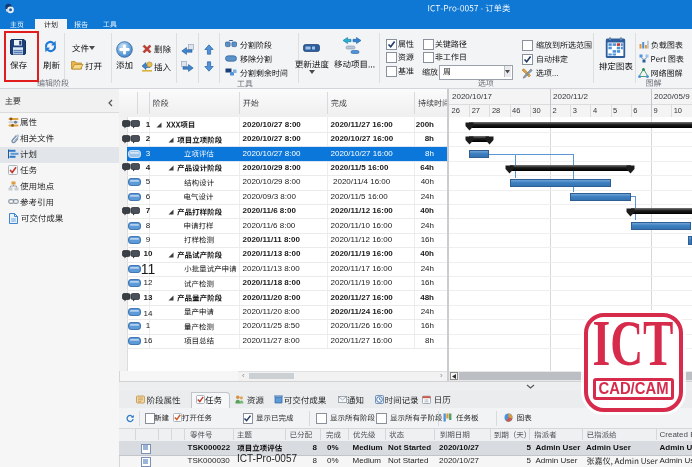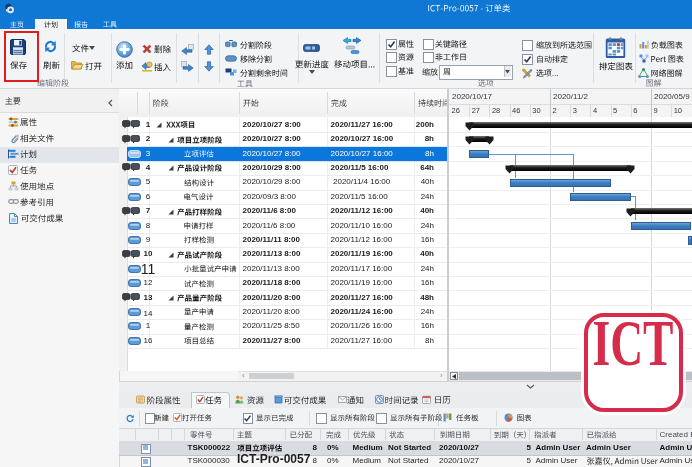--- a/index.html
+++ b/index.html
@@ -579,21 +579,21 @@
 <span class="tx" style="left:330.5px;transform:translateY(-50%);top:326.3px;font-size:8px;font-weight:normal;color:#1a1a1a">2020/11/26 16:00</span>
 <span class="tx" style="right:258px;transform:translateY(-50%);top:326.3px;font-size:8px;font-weight:normal;color:#1a1a1a">16h</span>
 <svg class="tx" style="left:128px;top:336.7px" width="13" height="8" viewBox="0 0 13 8">
       <rect x="0.5" y="0.5" width="12" height="7" rx="2.5" fill="#5d9ad8" stroke="#2a62a5" stroke-width="0.8"></rect>
       <rect x="2" y="2" width="9" height="1.8" rx="0.9" fill="#ffffff" opacity="0.55"></rect>
     </svg>
 <span class="tx" style="left:148px;transform:translate(-50%,-50%);top:340.7px;font-size:8px;font-weight:normal;color:#1a1a1a">16</span>
 <svg class="tx" style="left:183.7px;top:337.3px" width="30" height="7.5" viewBox="-0.1 -6.6 30 7.5">
       <path fill="#1a1a1a" d="M4.6 -3.8V-2.2C4.6 -1.4 4.4 -0.4 2.4 0.1C2.5 0.3 2.7 0.5 2.7 0.6C4.9 -0.1 5.2 -1.2 5.2 -2.2V-3.8ZM5.2 -0.7C5.7 -0.3 6.5 0.2 6.8 0.6L7.2 0.2C6.8 -0.2 6.1 -0.7 5.5 -1ZM0.2 -1.4 0.4 -0.8C1.1 -1 2 -1.3 2.8 -1.6L2.8 -2.1L1.9 -1.9V-4.9H2.7V-5.4H0.3V-4.9H1.3V-1.7ZM3.1 -4.7V-1.1H3.7V-4.2H6.1V-1.2H6.7V-4.7H4.9C5 -4.9 5.1 -5.2 5.3 -5.5H7.2V-6H2.9V-5.5H4.6C4.5 -5.2 4.4 -4.9 4.3 -4.7Z M9.2 -3.5H13.2V-2.3H9.2ZM9.2 -4.1V-5.3H13.2V-4.1ZM9.2 -1.7H13.2V-0.5H9.2ZM8.7 -5.8V0.6H9.2V0H13.2V0.6H13.8V-5.8Z M20.7 -1.6C21.1 -1.1 21.6 -0.4 21.7 0.1L22.2 -0.2C22 -0.7 21.6 -1.3 21.1 -1.9ZM18.1 -2C18.6 -1.7 19.2 -1.1 19.4 -0.8L19.9 -1.1C19.6 -1.5 19 -2 18.5 -2.3ZM17.1 -1.8V-0.3C17.1 0.4 17.3 0.5 18.2 0.5C18.4 0.5 19.7 0.5 19.9 0.5C20.6 0.5 20.8 0.3 20.9 -0.6C20.7 -0.6 20.5 -0.7 20.3 -0.8C20.3 -0.1 20.2 0 19.9 0C19.6 0 18.5 0 18.3 0C17.8 0 17.7 -0 17.7 -0.3V-1.8ZM16 -1.7C15.9 -1.1 15.6 -0.4 15.3 -0.1L15.8 0.2C16.2 -0.3 16.4 -1 16.6 -1.6ZM17 -4.3H20.5V-2.9H17ZM16.4 -4.8V-2.4H21.1V-4.8H19.9C20.2 -5.2 20.5 -5.6 20.7 -6.1L20.1 -6.3C19.9 -5.8 19.6 -5.2 19.3 -4.8H17.8L18.2 -5C18.1 -5.4 17.7 -5.9 17.4 -6.3L16.9 -6C17.2 -5.7 17.6 -5.1 17.7 -4.8Z M22.8 -0.4 22.9 0.2C23.6 0 24.6 -0.2 25.5 -0.4L25.5 -0.9C24.5 -0.7 23.5 -0.5 22.8 -0.4ZM22.9 -3.2C23 -3.3 23.2 -3.3 24.2 -3.4C23.8 -2.9 23.5 -2.6 23.4 -2.4C23.1 -2.1 23 -2 22.8 -1.9C22.9 -1.8 22.9 -1.5 23 -1.4C23.2 -1.5 23.4 -1.5 25.5 -1.9C25.5 -2 25.5 -2.3 25.5 -2.4L23.8 -2.1C24.4 -2.8 25 -3.6 25.5 -4.4L25 -4.7C24.9 -4.4 24.7 -4.2 24.5 -3.9L23.5 -3.8C24 -4.5 24.4 -5.2 24.7 -6L24.2 -6.3C23.9 -5.4 23.3 -4.4 23.2 -4.2C23 -4 22.9 -3.8 22.7 -3.8C22.8 -3.6 22.9 -3.3 22.9 -3.2ZM27.3 -6.3V-5.3H25.6V-4.8H27.3V-3.6H25.7V-3H29.4V-3.6H27.9V-4.8H29.6V-5.3H27.9V-6.3ZM25.9 -2.3V0.6H26.5V0.3H28.7V0.6H29.3V-2.3ZM26.5 -0.2V-1.8H28.7V-0.2Z"></path>
     </svg>
-<span class="tx" style="left:242.5px;transform:translateY(-50%);top:340.7px;font-size:8px;font-weight:bold;color:#1a1a1a">2020/11/27 8:00</span>
+<span class="tx" style="left:242.5px;transform:translateY(-50%);top:340.7px;font-size:8px;font-weight:normal;color:#1a1a1a">2020/11/27 8:00</span>
 <span class="tx" style="left:330.5px;transform:translateY(-50%);top:340.7px;font-size:8px;font-weight:normal;color:#1a1a1a">2020/11/27 16:00</span>
 <span class="tx" style="right:258px;transform:translateY(-50%);top:340.7px;font-size:8px;font-weight:normal;color:#1a1a1a">8h</span>
 <div style="position:absolute;left:447px;top:89px;width:2px;height:291.5px;background:#c9ccd0"></div>
 <div style="position:absolute;left:449px;top:89px;width:243px;height:28px;background:#f4f4f4;border-bottom:1px solid #c6c8cc"></div>
 <div style="position:absolute;left:449px;top:103.5px;width:243px;height:1px;background:#dcdcdc"></div>
 <div style="position:absolute;left:469.2px;top:104.5px;width:1px;height:12px;background:#dcdcdc"></div>
 <div style="position:absolute;left:489.4px;top:104.5px;width:1px;height:12px;background:#dcdcdc"></div>
 <div style="position:absolute;left:509.6px;top:104.5px;width:1px;height:12px;background:#dcdcdc"></div>
 <div style="position:absolute;left:529.8px;top:104.5px;width:1px;height:12px;background:#dcdcdc"></div>
 <div style="position:absolute;left:550px;top:104.5px;width:1px;height:12px;background:#dcdcdc"></div>
@@ -853,30 +853,35 @@
 <span class="tx" style="left:439px;transform:translateY(-50%);top:447.6px;font-size:8px;font-weight:bold;color:#111111">2020/10/27</span>
 <span class="tx" style="right:161px;transform:translateY(-50%);top:447.6px;font-size:8px;font-weight:bold;color:#111111">5</span>
 <span class="tx" style="left:535.5px;transform:translateY(-50%);top:447.6px;font-size:8px;font-weight:bold;color:#111111">Admin User</span>
 <span class="tx" style="left:586px;transform:translateY(-50%);top:447.6px;font-size:8px;font-weight:bold;color:#111111">Admin User</span>
 <span class="tx" style="left:659.5px;transform:translateY(-50%);top:447.6px;font-size:8px;font-weight:bold;color:#111111">Admin Us</span>
 <div style="position:absolute;left:141px;top:457px;width:8px;height:8px;background:#fff;border:1px solid #7a90b8"></div>
 <svg class="tx" style="left:142.5px;top:458.5px" width="5" height="5" viewBox="0 0 5 5">
       <rect width="5" height="5" fill="#9ab4d8"></rect>
     </svg>
 <span class="tx" style="left:187.5px;transform:translateY(-50%);top:460.9px;font-size:8px;font-weight:normal;color:#1f1f1f">TSK000030</span>
-<span class="tx" style="left:237px;transform:translateY(-50%);top:459px;font-size:12px;font-weight:bold;color:#1f1f1f">ICT-Pro-0057</span>
+<span class="tx" style="left:237px;transform:translateY(-50%);top:459px;font-size:10px;font-weight:normal;color:#1f1f1f">ICT-Pro-0057</span>
 <span class="tx" style="right:375px;transform:translateY(-50%);top:460.9px;font-size:8px;font-weight:normal;color:#1f1f1f">8</span>
 <span class="tx" style="left:327px;transform:translateY(-50%);top:460.9px;font-size:8px;font-weight:normal;color:#1f1f1f">0%</span>
 <span class="tx" style="left:352.5px;transform:translateY(-50%);top:460.9px;font-size:8px;font-weight:normal;color:#1f1f1f">Medium</span>
 <span class="tx" style="left:388px;transform:translateY(-50%);top:460.9px;font-size:8px;font-weight:normal;color:#1f1f1f">Not Started</span>
 <span class="tx" style="left:439px;transform:translateY(-50%);top:460.9px;font-size:8px;font-weight:normal;color:#1f1f1f">2020/10/27</span>
 <span class="tx" style="right:161px;transform:translateY(-50%);top:460.9px;font-size:8px;font-weight:normal;color:#1f1f1f">5</span>
 <span class="tx" style="left:535.5px;transform:translateY(-50%);top:460.9px;font-size:8px;font-weight:normal;color:#1f1f1f">Admin User</span>
 <svg class="tx" style="left:586.7px;top:456.8px" width="71.1" height="8.8" viewBox="0.4 -7 71.1 8.8">
       <path fill="#1f1f1f" d="M6.8 -6.4C6.3 -5.5 5.6 -4.8 4.8 -4.3C4.9 -4.2 5.2 -4 5.2 -3.9C6 -4.4 6.8 -5.3 7.4 -6.2ZM0.9 -4.6C0.9 -3.8 0.8 -2.8 0.7 -2.2H2.3C2.2 -0.7 2.1 -0.2 2 -0C1.9 0 1.8 0.1 1.7 0.1C1.6 0.1 1.2 0.1 0.8 0C0.8 0.2 0.9 0.4 0.9 0.6C1.3 0.6 1.7 0.6 1.9 0.6C2.2 0.5 2.3 0.5 2.5 0.3C2.7 0.1 2.8 -0.6 2.9 -2.5C2.9 -2.6 2.9 -2.7 2.9 -2.7H1.3C1.4 -3.1 1.4 -3.6 1.5 -4H2.9V-6.4H0.7V-5.9H2.3V-4.6ZM3.8 0.7C3.9 0.6 4.1 0.5 5.7 -0.2C5.7 -0.3 5.7 -0.6 5.7 -0.8L4.5 -0.3V-3H5.3C5.6 -1.5 6.3 -0.2 7.4 0.5C7.5 0.4 7.6 0.2 7.8 0C6.8 -0.5 6.2 -1.7 5.8 -3H7.7V-3.6H4.5V-6.6H3.9V-3.6H3V-3H3.9V-0.4C3.9 -0.1 3.7 0.1 3.5 0.2C3.6 0.3 3.8 0.5 3.8 0.7Z M9.9 -3.9H14.1V-3.3H9.9ZM11.7 -6.7V-6.2H8.5V-5.7H11.7V-5.2H9.1V-4.8H15V-5.2H12.3V-5.7H15.5V-6.2H12.3V-6.7ZM12.8 -2.2H11L11.2 -2.3C11.2 -2.5 11 -2.7 10.9 -2.9H13.1C13 -2.7 12.9 -2.4 12.8 -2.2ZM10.3 -2.8C10.4 -2.6 10.5 -2.4 10.6 -2.2H8.5V-1.8H15.5V-2.2H13.4C13.5 -2.4 13.6 -2.6 13.7 -2.8L13.3 -2.9H14.7V-4.3H9.4V-2.9H10.6ZM9.9 -1.7C9.9 -1.6 9.8 -1.4 9.8 -1.2H8.6V-0.8H9.7C9.4 -0.3 9.1 0 8.3 0.2C8.4 0.3 8.6 0.5 8.6 0.6C9.5 0.4 10 -0.1 10.2 -0.8H11.3C11.3 -0.2 11.2 0 11.1 0.1C11.1 0.1 11 0.1 10.9 0.1C10.8 0.1 10.5 0.1 10.1 0.1C10.2 0.2 10.3 0.4 10.3 0.6C10.6 0.6 10.9 0.6 11.1 0.6C11.3 0.6 11.4 0.5 11.6 0.4C11.7 0.2 11.8 -0.1 11.9 -1C11.9 -1.1 11.9 -1.2 11.9 -1.2H10.4C10.4 -1.4 10.4 -1.6 10.4 -1.7ZM12.4 -1.4V0.6H12.9V0.4H14.6V0.6H15.1V-1.4ZM12.9 -0.1V-0.9H14.6V-0.1Z M20.3 -6.3C20.7 -5.8 21.1 -5.1 21.2 -4.6L21.7 -4.9C21.6 -5.4 21.2 -6 20.8 -6.5ZM22.7 -6.3C22.4 -4.5 22 -3 21.1 -1.9C20.3 -3 19.8 -4.4 19.5 -6.1L18.9 -6C19.2 -4.2 19.8 -2.6 20.6 -1.4C20 -0.7 19.2 -0.2 18.2 0.2C18.3 0.3 18.5 0.5 18.5 0.6C19.6 0.2 20.4 -0.3 21 -0.9C21.6 -0.2 22.4 0.3 23.3 0.7C23.4 0.5 23.6 0.3 23.7 0.1C22.8 -0.2 22 -0.7 21.4 -1.4C22.5 -2.7 23 -4.3 23.3 -6.2ZM18.1 -6.7C17.7 -5.5 16.9 -4.3 16.1 -3.5C16.3 -3.4 16.4 -3 16.5 -2.9C16.8 -3.2 17 -3.5 17.3 -3.9V0.6H17.9V-4.8C18.2 -5.3 18.5 -5.9 18.7 -6.5Z M24.6 1.5C25.3 1.2 25.8 0.6 25.8 -0.2C25.8 -0.7 25.5 -1 25.2 -1C24.9 -1 24.6 -0.8 24.6 -0.5C24.6 -0.2 24.8 0 25.1 0L25.2 0C25.2 0.5 24.9 0.9 24.4 1.1Z M28 0H28.8L29.4 -1.8H31.5L32.1 0H32.8L30.9 -5.9H30ZM29.5 -2.4 29.8 -3.3C30 -3.9 30.2 -4.6 30.4 -5.3H30.4C30.6 -4.6 30.8 -3.9 31 -3.3L31.3 -2.4Z M35.1 0.1C35.6 0.1 36.1 -0.2 36.4 -0.5H36.4L36.5 0H37.1V-6.4H36.4V-4.7L36.4 -4C36 -4.3 35.7 -4.5 35.2 -4.5C34.2 -4.5 33.3 -3.6 33.3 -2.2C33.3 -0.7 34 0.1 35.1 0.1ZM35.3 -0.5C34.5 -0.5 34.1 -1.1 34.1 -2.2C34.1 -3.2 34.6 -3.8 35.3 -3.8C35.7 -3.8 36 -3.7 36.4 -3.4V-1.1C36 -0.7 35.7 -0.5 35.3 -0.5Z M38.6 0H39.3V-3.2C39.7 -3.6 40.1 -3.8 40.4 -3.8C41 -3.8 41.2 -3.5 41.2 -2.7V0H41.9V-3.2C42.3 -3.6 42.7 -3.8 43 -3.8C43.6 -3.8 43.8 -3.5 43.8 -2.7V0H44.6V-2.8C44.6 -3.9 44.1 -4.5 43.3 -4.5C42.7 -4.5 42.3 -4.1 41.8 -3.6C41.6 -4.1 41.3 -4.5 40.6 -4.5C40.1 -4.5 39.6 -4.1 39.3 -3.7H39.2L39.2 -4.3H38.6Z M46 0H46.7V-4.3H46ZM46.4 -5.2C46.6 -5.2 46.8 -5.4 46.8 -5.7C46.8 -6 46.6 -6.2 46.4 -6.2C46.1 -6.2 45.9 -6 45.9 -5.7C45.9 -5.4 46.1 -5.2 46.4 -5.2Z M48.2 0H48.9V-3.2C49.4 -3.6 49.7 -3.8 50.1 -3.8C50.7 -3.8 50.9 -3.5 50.9 -2.7V0H51.7V-2.8C51.7 -3.9 51.2 -4.5 50.3 -4.5C49.7 -4.5 49.3 -4.1 48.9 -3.7H48.9L48.8 -4.3H48.2Z M57 0.1C58.2 0.1 59.1 -0.5 59.1 -2.4V-5.9H58.4V-2.4C58.4 -1 57.8 -0.5 57 -0.5C56.2 -0.5 55.6 -1 55.6 -2.4V-5.9H54.9V-2.4C54.9 -0.5 55.8 0.1 57 0.1Z M61.8 0.1C62.8 0.1 63.3 -0.5 63.3 -1.2C63.3 -2 62.6 -2.3 62 -2.5C61.5 -2.7 61.1 -2.8 61.1 -3.3C61.1 -3.6 61.3 -3.9 61.9 -3.9C62.3 -3.9 62.6 -3.7 62.9 -3.5L63.2 -4C62.9 -4.2 62.4 -4.5 61.9 -4.5C60.9 -4.5 60.4 -3.9 60.4 -3.2C60.4 -2.5 61 -2.2 61.6 -2C62.1 -1.8 62.6 -1.6 62.6 -1.1C62.6 -0.8 62.4 -0.5 61.8 -0.5C61.3 -0.5 60.9 -0.7 60.5 -1L60.1 -0.5C60.6 -0.2 61.1 0.1 61.8 0.1Z M66.1 0.1C66.7 0.1 67.2 -0.1 67.6 -0.3L67.3 -0.8C67 -0.6 66.6 -0.5 66.2 -0.5C65.4 -0.5 64.8 -1.1 64.8 -2H67.7C67.7 -2.1 67.7 -2.3 67.7 -2.4C67.7 -3.7 67.1 -4.5 66 -4.5C65 -4.5 64 -3.6 64 -2.2C64 -0.7 65 0.1 66.1 0.1ZM64.8 -2.5C64.8 -3.4 65.4 -3.9 66 -3.9C66.7 -3.9 67.1 -3.4 67.1 -2.5Z M68.8 0H69.5V-2.8C69.8 -3.5 70.3 -3.8 70.6 -3.8C70.8 -3.8 70.9 -3.8 71 -3.7L71.2 -4.4C71 -4.4 70.9 -4.5 70.7 -4.5C70.2 -4.5 69.8 -4.1 69.5 -3.6H69.5L69.4 -4.3H68.8Z"></path>
     </svg>
 <span class="tx" style="left:659.5px;transform:translateY(-50%);top:460.9px;font-size:8px;font-weight:normal;color:#1f1f1f">Admin Us</span>
 <div style="position:absolute;left:119px;top:467px;width:573px;height:0px;"></div>
 <div style="position:absolute;left:584px;top:313px;width:99px;height:99px;background:#fff;border:4.5px solid #d62b4b;border-radius:20px;box-sizing:border-box;z-index:70;box-shadow:0 0 0 3px rgba(255,255,255,0.85)">
       <svg width="90" height="56" style="position:absolute;left:0px;top:-2px" viewBox="0 0 90 56">
         <text x="45" y="50" text-anchor="middle" textLength="81" lengthAdjust="spacingAndGlyphs" font-family="Liberation Serif,serif" font-weight="bold" font-size="66" fill="#d62b4b">ICT</text>
       </svg>
+      <div style="position:absolute;left:4.5px;top:61px;width:81px;height:22px;border:3px solid #d62b4b;border-radius:3px;background:#fff;box-sizing:border-box">
+        <svg width="75" height="16" style="position:absolute;left:0.5px;top:0px" viewBox="0 0 75 16">
+          <text x="37.5" y="13" text-anchor="middle" textLength="70" lengthAdjust="spacingAndGlyphs" font-family="Liberation Sans,sans-serif" font-weight="bold" font-size="16" fill="#d62b4b">CAD/CAM</text>
+        </svg>
+      </div>
     </div>
 </div>
 </body></html>

